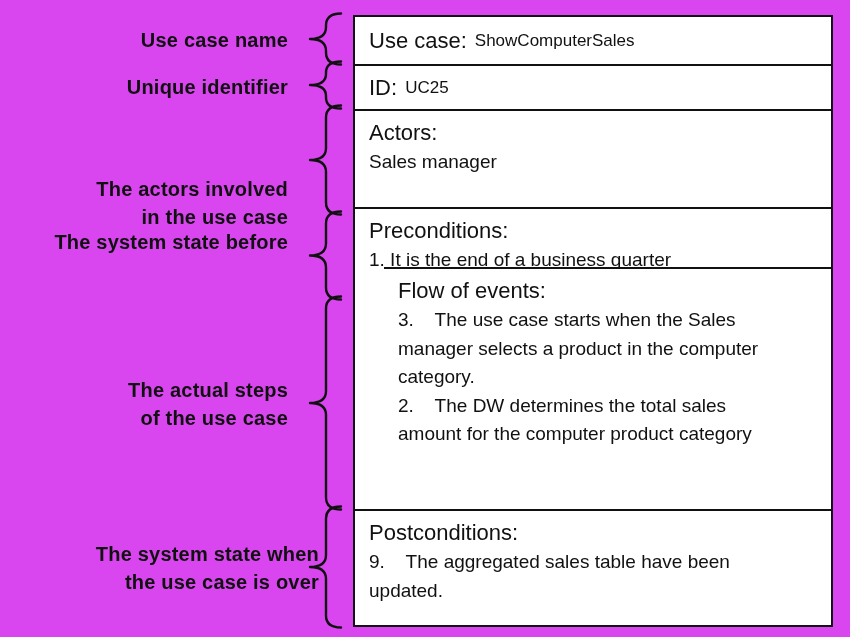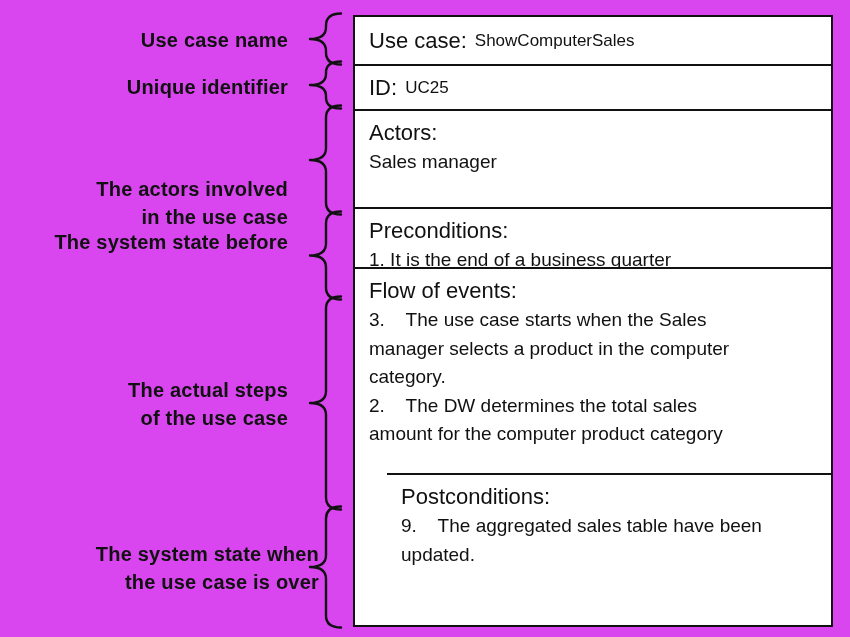--- a/index.html
+++ b/index.html
@@ -75,22 +75,22 @@
     font-size: 19px;
     line-height: 28.5px;
     white-space: pre;
     color: #111111;
   }
 
   .h-r1 { height: 47px; }
   .h-r2 { height: 45px; }
   .h-r3 { height: 98px; }
   .h-r4 { height: 60px; }
-  .h-r5 { height: 206px; }
-  .h-r6 { height: 119px; margin-left: 32px; }
+  .h-r5 { height: 242px; margin-left: 29px; }
+  .h-r6 { height: 119px; }
 </style>
 </head>
 <body>
 
 <div class="canvas">
 
   <div class="annotation" style="top:26px;">
     <div>Use case name</div>
   </div>
   <div class="annotation" style="top:73px;">

